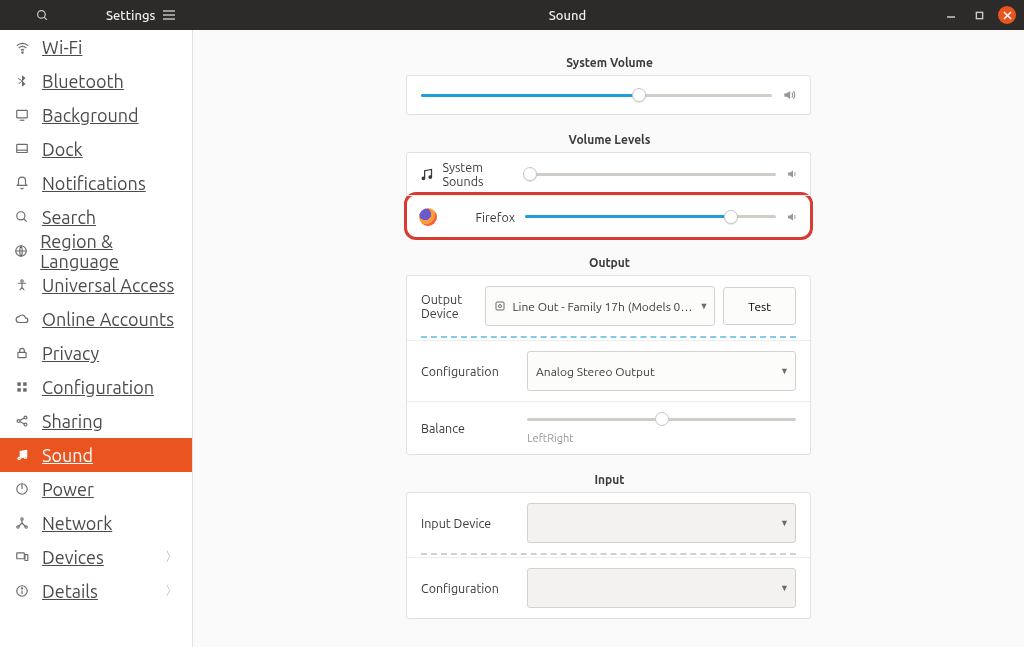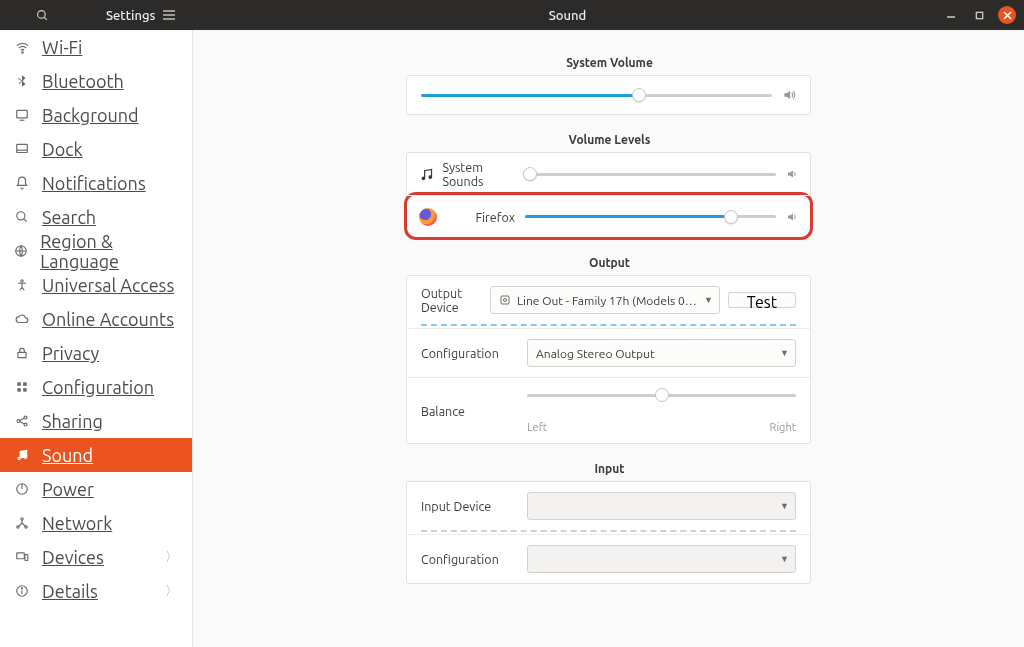--- a/index.html
+++ b/index.html
@@ -56,32 +56,32 @@
     .red-box { position: relative; border: 3px solid #d83b32; border-radius: 12px; margin: -3px; padding: 0; }
     .red-box .vl-row { border-top: 1px solid #ececea; }
 
     .app-icon { width:18px; height:18px; display:flex; align-items:center; justify-content:center; }
     .ff { width:18px; height:18px; border-radius:50%; background: radial-gradient(circle at 35% 35%, #6a5acd 0 35%, #ff9a3c 36% 60%, #ff5e3a 61% 100%); }
 
     
     .form-row { display:flex; align-items:center; padding: 10px 14px; gap: 10px;}
     .form-label { width: 96px; font-size: 12.5px; color:#3b3b3b;}
     .form-field { flex:1; display:flex; gap:8px; align-items:center;}
-    .combobox { flex:1; height:28px; background:#fcfcfb; border:1px solid #d5d2ce; border-radius:3px; display:flex; align-items:center; padding:0 22px 0 8px; font-size:12px; color:#3b3b3b; position:relative;}
+    .combobox { flex:1; height:40px; background:#fcfcfb; border:1px solid #d5d2ce; border-radius:3px; display:flex; align-items:center; padding:0 22px 0 8px; font-size:12px; color:#3b3b3b; position:relative;}
     .combobox.empty { color:transparent; }
     .combobox .caret { position:absolute; right:6px; color:#6d6a67; font-size:9px;}
-    .btn { height:16px; padding:0 18px; background:#fcfcfb; border:1px solid #d5d2ce; border-radius:3px; font-size:16px;}
+    .btn { height:38px; padding:0 24px; background:#fcfcfb; border:1px solid #d5d2ce; border-radius:3px; font-size:12px;}
     .dashed { border-top: 2px dashed #1f9ede; opacity:.55; margin: 0 14px 2px 14px;}
     .dashed.grey { border-top: 2px dashed #c7c4c0; opacity:.8;}
 
     .balance-wrap { flex:1; }
     .bal-track { position:relative; height:14px; display:flex; align-items:center;}
     .bal-line { position:absolute; left:0; right:0; height:3px; background:#d0cdc9; border-radius:2px;}
     .bal-thumb { position:absolute; left:50%; width:14px; height:14px; background:#fff; border:1px solid #c8c5c1; border-radius:50%; transform:translateX(-50%);}
-    .bal-lbls { display:flex; justify-content:space-between; font-size:11px; color:#9b9894; margin-top:19px;}
+    .bal-lbls { display:flex; font-size:11px; color:#9b9894; margin-top:6px;}
 
     .small-spk { font-size:11px; }
     svg { display:block; }
   </style>
 </head>
 <body>
 
 <div class="header">
   <div class="hdr-left">
     <div class="icon">

